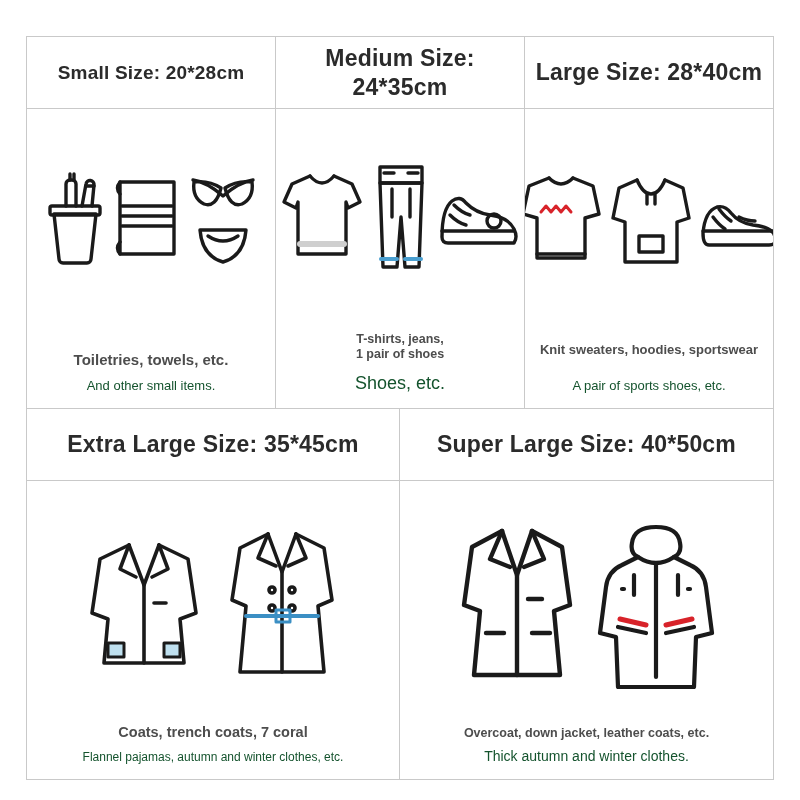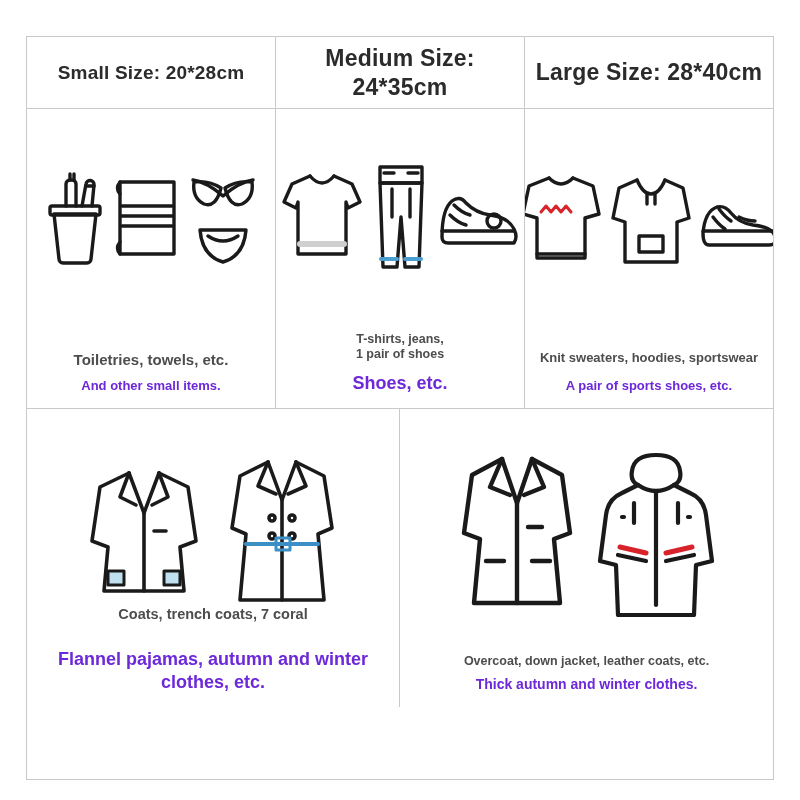--- a/index.html
+++ b/index.html
@@ -95,32 +95,32 @@
     box-sizing: border-box;
   }
   .cap1 {
     font-size: 15px;
     font-weight: bold;
     color: #4d4d4d;
     line-height: 1.2;
   }
   .cap2 {
     font-size: 13px;
-    font-weight: bold;
-    color: #6d28d9;
+    font-weight: normal;
+    color: #14532d;
     line-height: 1.25;
     margin-top: 9px;
   }
   .cap-small-1 { font-size: 15px; }
   .cap-med-1 { font-size: 12.5px; }
   .cap-med-2 { font-size: 18px; margin-top: 10px; }
   .cap-lg-1 { font-size: 13px; }
-  .cap-lg-2 { font-size: 13px; margin-top: 12px; }
+  .cap-lg-2 { font-size: 13px; margin-top: 20px; }
   .cap-xl-1 { font-size: 14.5px; }
-  .cap-xl-2 { font-size: 18px; margin-top: 25px; }
+  .cap-xl-2 { font-size: 12px; margin-top: 9px; }
   .cap-sxl-1 { font-size: 12.5px; }
   .cap-sxl-2 { font-size: 14px; margin-top: 7px; }
 
   .bot-body-cell .illus { top: 28px; height: 190px; }
 </style>
 </head>
 <body>
 
 <div id="sheet">
   <div class="grid">
@@ -268,20 +268,28 @@
           </svg>
           </span>
         </div>
         <div class="captions">
           <div class="cap1 cap-lg-1">Knit sweaters, hoodies, sportswear</div>
           <div class="cap2 cap-lg-2">A pair of sports shoes, etc.</div>
         </div>
       </div>
     </div>
 
+    <div class="row row-bot-head">
+      <div class="cell w-xl">
+        <div class="title">Extra Large Size: 35*45cm</div>
+      </div>
+      <div class="cell w-sxl">
+        <div class="title">Super Large Size: 40*50cm</div>
+      </div>
+    </div>
 
     <div class="row row-bot-body">
 
       <div class="cell w-xl bot-body-cell">
         <div class="illus" style="gap:18px;">
 
           <span>
           <svg width="120" height="150" viewBox="0 0 120 150">
             <g fill="none" stroke="#1a1a1a" stroke-width="3.6" stroke-linejoin="round" stroke-linecap="round">
               <path d="M45 16 L16 30 L8 84 l16 6 l-4 44 h80 l-4 -44 l16 -6 l-8 -54 l-29 -14"></path>

